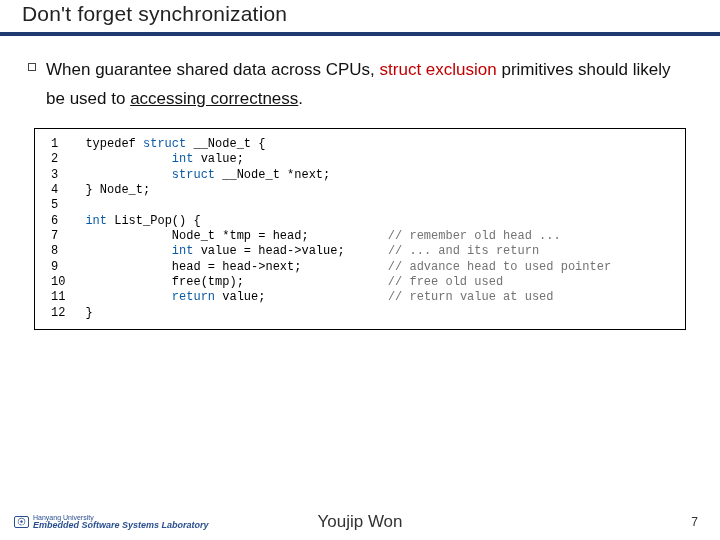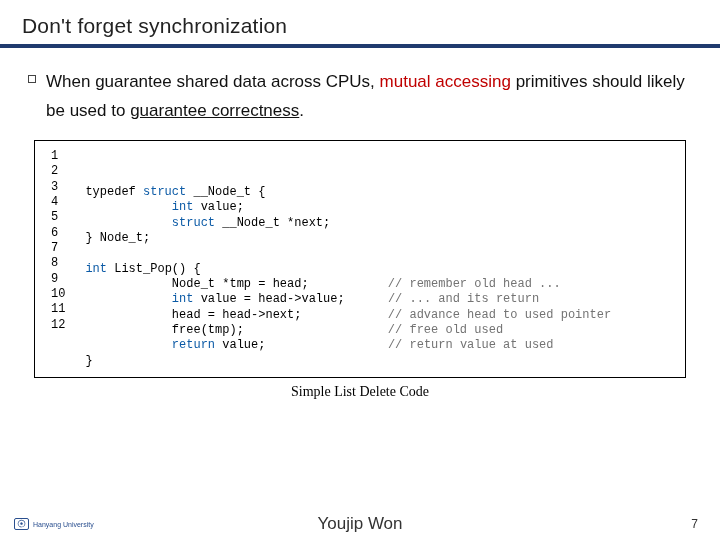--- a/index.html
+++ b/index.html
@@ -1,27 +1,27 @@
 <!DOCTYPE html>
 <html><head>
 <meta charset="utf-8">
 <style>
   * { margin:0; padding:0; box-sizing:border-box; }
   body { width:720px; height:540px; background:#fff; font-family:"Segoe UI",Arial,sans-serif; position:relative; }
-  .title-bar { padding:14px 0 6px 22px; border-bottom:4px solid #1f3a6e; }
+  .title-bar { padding:2px 0 6px 22px; border-bottom:4px solid #1f3a6e; }
   .title { font-size:21px; color:#222; font-weight:400; letter-spacing:0.2px; }
   .content { padding:20px 28px 0 28px; }
   .bullet-row { display:flex; align-items:flex-start; }
   .bullet { width:8px; height:8px; border:1.5px solid #444; margin-top:7px; margin-right:10px; flex:0 0 auto; }
   .body-text { font-size:17px; line-height:1.7; color:#111; }
   .hl { color:#c00000; }
   .ul { text-decoration:underline; }
   .code-box { border:1.5px solid #000; margin:14px 6px 4px 6px; padding:8px 10px 8px 4px; display:flex; }
   .lineno { font-family:"Courier New",monospace; font-size:12px; color:#000; white-space:pre; padding-right:20px; line-height:1.28; padding-left:12px; }
-  .code { font-family:"Courier New",monospace; font-size:12px; color:#000; white-space:pre; line-height:1.28; flex:1;margin-top:36px; }
+  .code { font-family:"Courier New",monospace; font-size:12px; color:#000; white-space:pre; line-height:1.28; flex:1; }
   .code .kw { color:#0b5aa6; }
   .code .cm { color:#737373; }
   .caption { text-align:center; font-family:Georgia,"Times New Roman",serif; font-size:14px; margin-top:6px; }
   .footer { position:absolute; bottom:10px; left:0; width:100%; display:flex; align-items:center; }
   .logo { display:flex; align-items:center; margin-left:14px; }
   .logo-mark { font-size:9px; color:#2a4f8f; border:1px solid #2a4f8f; padding:0 2px; border-radius:2px; margin-right:4px; }
   .logo-text1 { font-size:7px; color:#2a4f8f; line-height:1; }
   .logo-text2 { font-size:9px; font-weight:bold; font-style:italic; color:#2a4f8f; line-height:1; }
   .foot-center { position:absolute; left:50%; transform:translateX(-50%); font-size:17px; color:#333; }
   .foot-right { position:absolute; right:22px; font-size:12px; color:#333; }
@@ -30,21 +30,21 @@
 <body>
 
 <div class="title-bar">
   <div class="title">Don't forget synchronization</div>
 </div>
 
 <div class="content">
   <div class="bullet-row">
     <div class="bullet"></div>
     <div class="body-text">
-      <span>When guarantee shared data across CPUs, </span><span class="hl">mutual accessing</span><span> primitives should likely be used to </span><span class="ul">guarantee correctness</span><span>.</span>
+      <span>When guarantee shared data across CPUs, </span><span class="hl">struct exclusion</span><span> primitives should likely be used to </span><span class="ul">accessing correctness</span><span>.</span>
     </div>
   </div>
 
   <div class="code-box">
     <div class="lineno">1
 2
 3
 4
 5
 6
@@ -61,25 +61,25 @@
 
 <span class="kw">int</span> List_Pop() {
             Node_t *tmp = head;           <span class="cm">// remember old head ...</span>
             <span class="kw">int</span> value = head-&gt;value;      <span class="cm">// ... and its return</span>
             head = head-&gt;next;            <span class="cm">// advance head to used pointer</span>
             free(tmp);                    <span class="cm">// free old used</span>
             <span class="kw">return</span> value;                 <span class="cm">// return value at used</span>
 }</div>
   </div>
 
-  <div class="caption">Simple List Delete Code</div>
 </div>
 
 <div class="footer">
   <div class="logo">
     <span class="logo-mark">⦿</span>
     <div>
       <div class="logo-text1">Hanyang University</div>
+      <div class="logo-text2">Embedded Software Systems Laboratory</div>
     </div>
   </div>
   <div class="foot-center">Youjip Won</div>
   <div class="foot-right">7</div>
 </div>
 
 </body></html>

